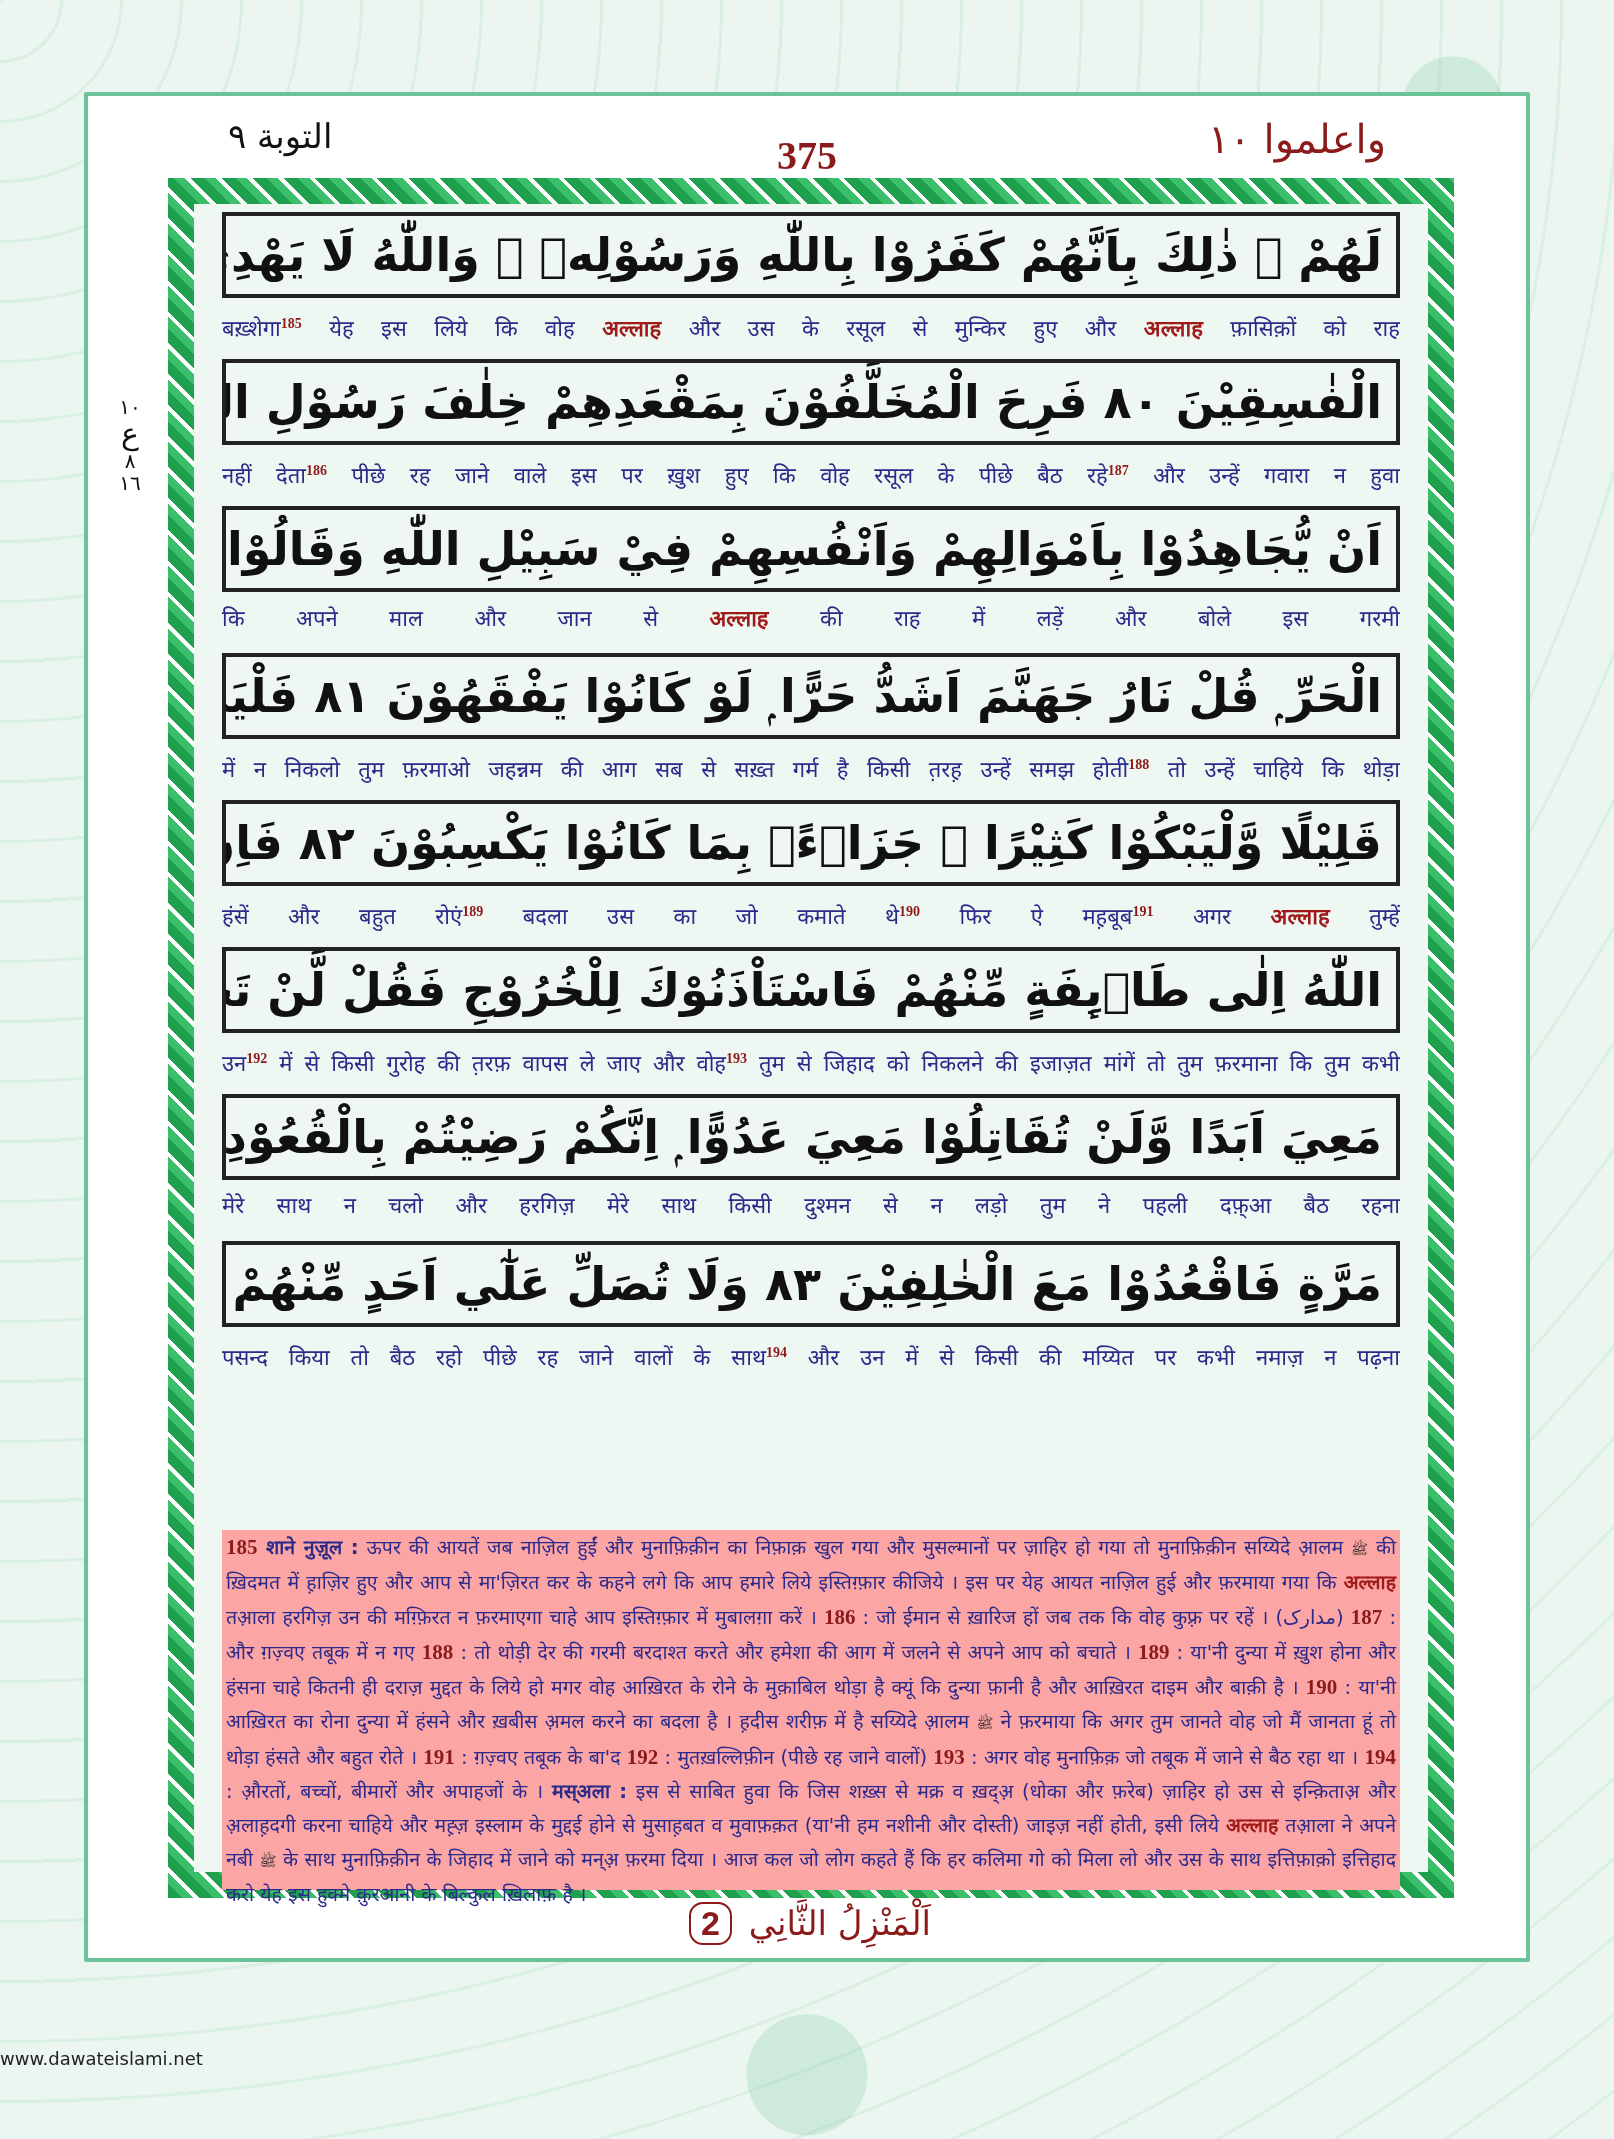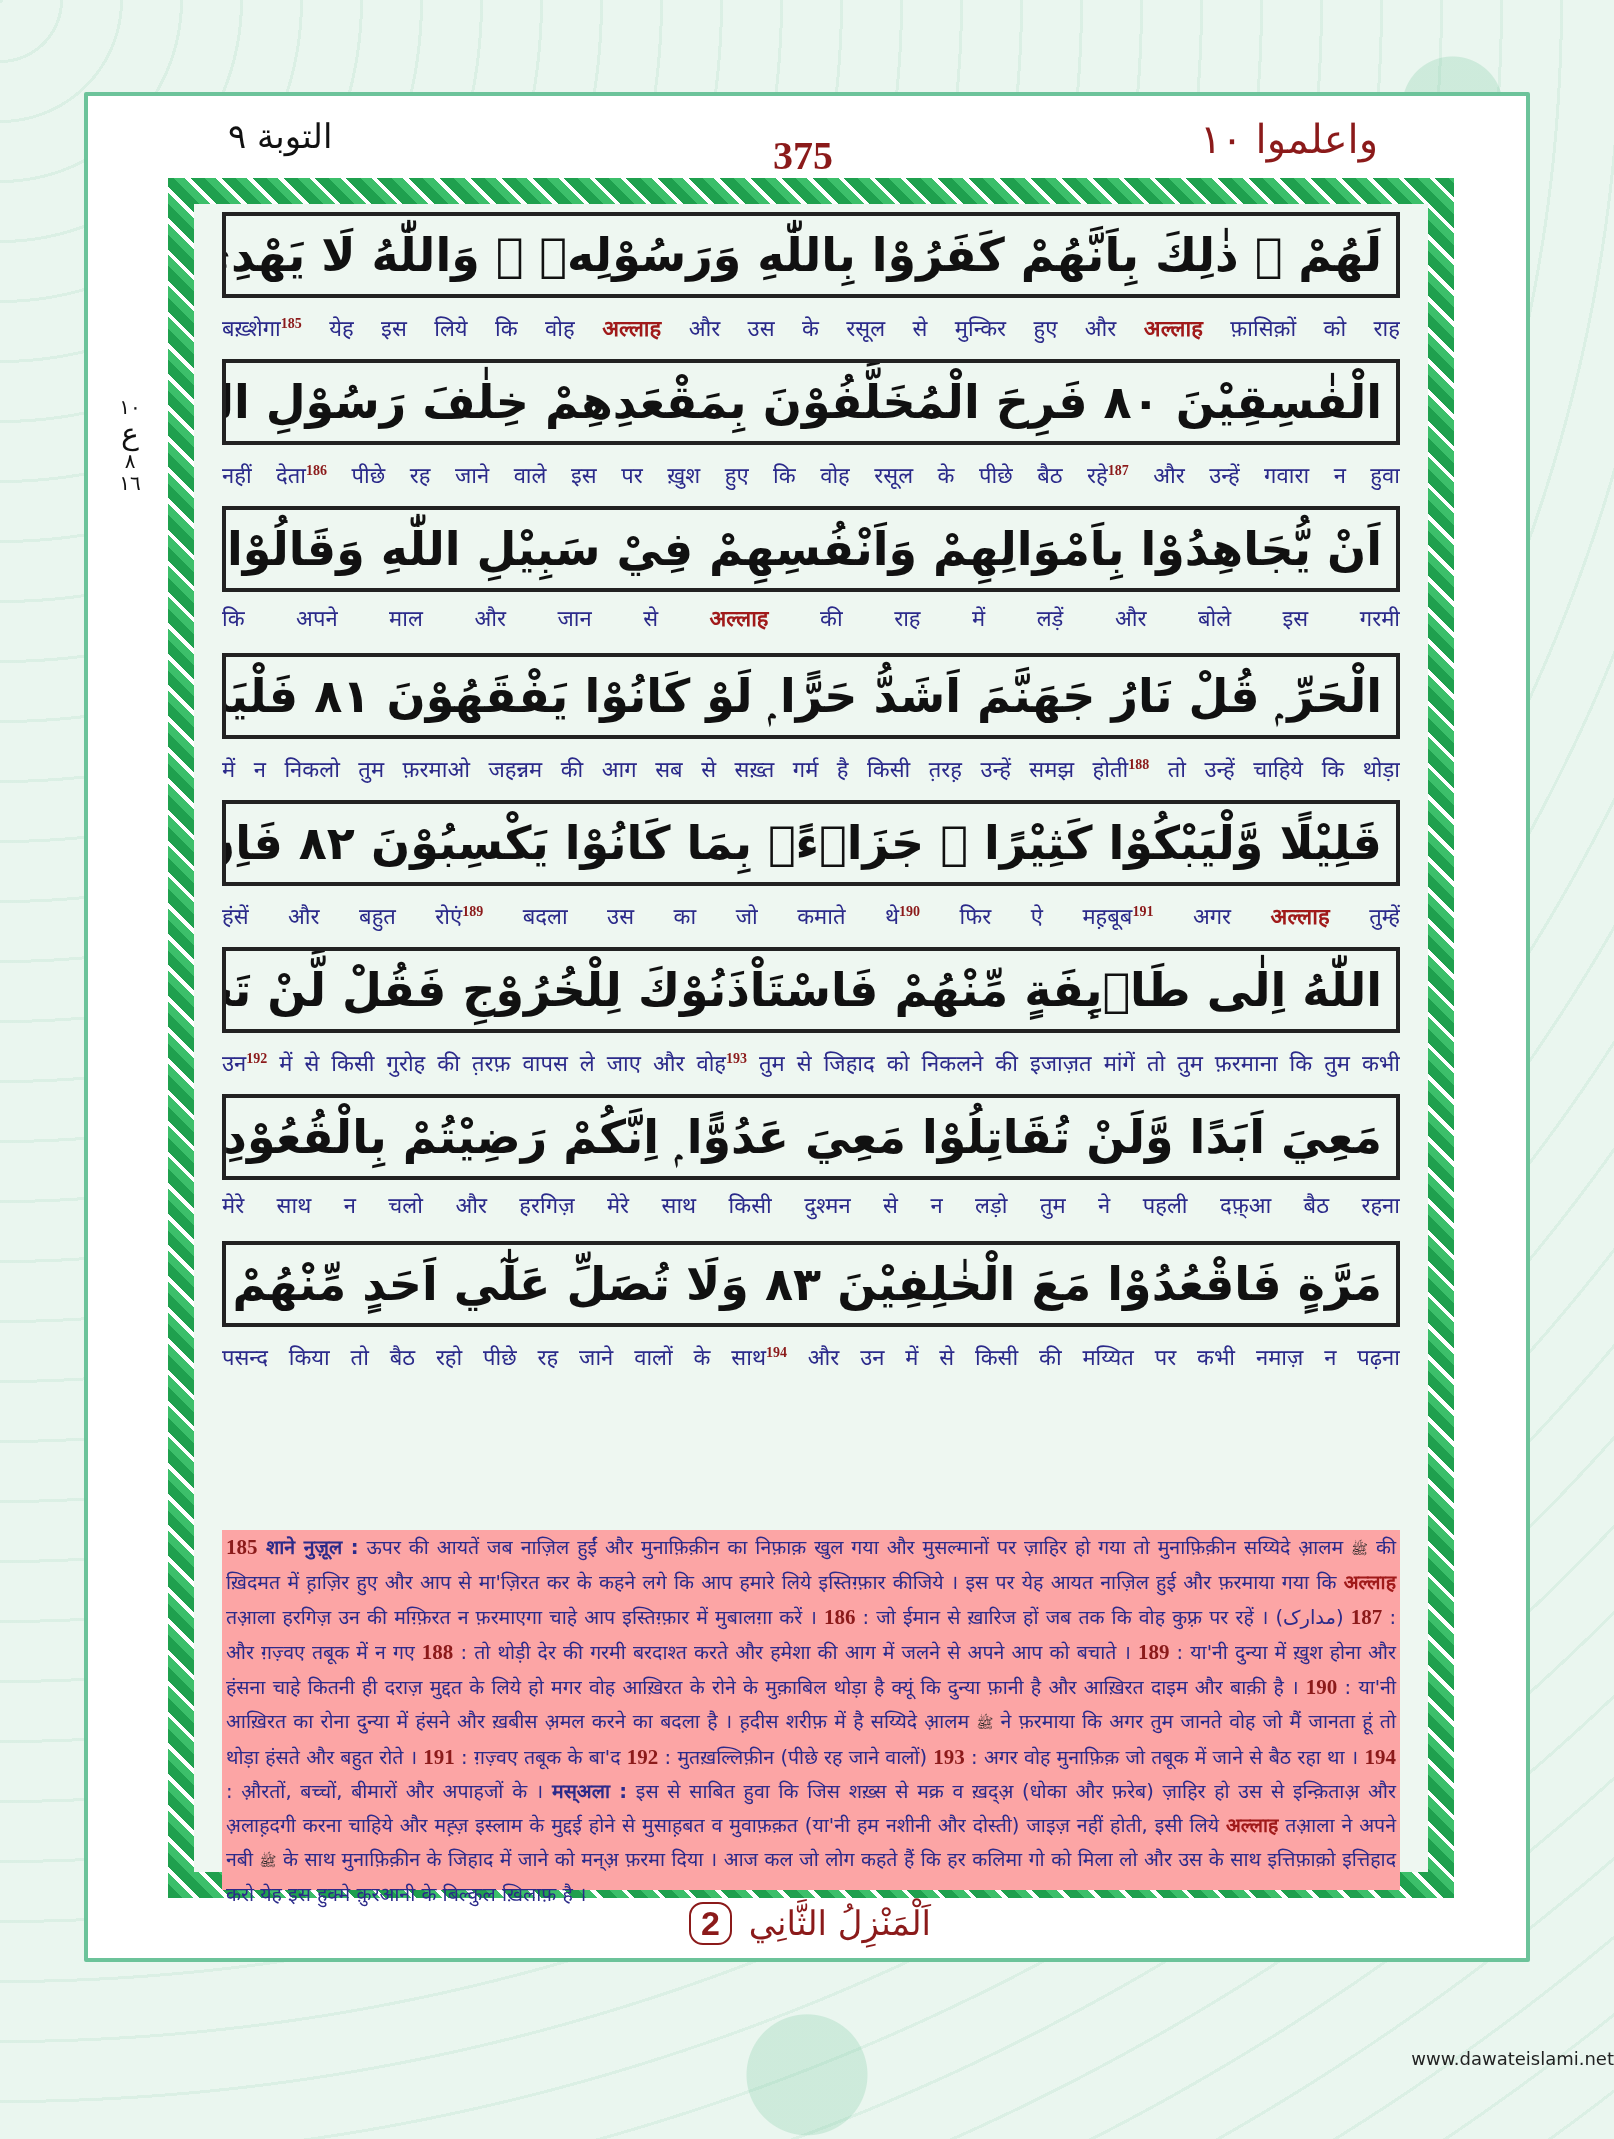--- a/index.html
+++ b/index.html
@@ -6,21 +6,21 @@
   body{width:1614px;height:2139px;position:relative;overflow:hidden;
     background:#eaf6ef;
     background-image:
       radial-gradient(circle at 10% 8%, rgba(120,200,160,.25) 0 40px, transparent 41px),
       radial-gradient(circle at 90% 5%, rgba(120,200,160,.25) 0 50px, transparent 51px),
       radial-gradient(circle at 50% 97%, rgba(120,200,160,.25) 0 60px, transparent 61px),
       repeating-radial-gradient(circle at 0 0, rgba(150,210,180,.18) 0 3px, transparent 3px 60px);
     font-family:"DejaVu Sans",sans-serif;}
   .page{position:absolute;left:84px;top:92px;width:1446px;height:1870px;background:#fff;
     border:4px solid #6cc39a;border-radius:2px;box-sizing:border-box;}
-  .header{position:absolute;left:0;right:8px;top:20px;height:60px;padding-left:12px;}
+  .header{position:absolute;left:0;right:0;top:20px;height:60px;padding-left:12px;}
   .hdr-left{position:absolute;left:140px;top:0;font-family:"DejaVu Serif",serif;font-size:34px;color:#111;direction:rtl;}
   .hdr-right{position:absolute;right:140px;top:0;font-family:"DejaVu Serif",serif;font-size:40px;color:#8b1a1a;direction:rtl;}
   .hdr-center{position:absolute;left:0;right:0;text-align:center;top:2px;font-family:"Liberation Serif",serif;
     font-weight:bold;font-size:40px;color:#8b1a1a;margin-top:14px;}
   .frame{position:absolute;left:80px;top:82px;width:1286px;height:1720px;box-sizing:border-box;
     border:26px solid transparent;
     border-image:repeating-linear-gradient(45deg,#1fa04e 0 10px,#3cbf6a 10px 18px,#fff 18px 22px) 26;
     }
   .frame-inner{position:absolute;left:0;top:0;right:0;bottom:0;background:#eef7f1;}
   .margin-marker{position:absolute;left:22px;top:300px;width:40px;font-family:"DejaVu Serif",serif;
@@ -34,21 +34,21 @@
   .trans sup{color:#8b1a1a;font-weight:bold;font-size:14px;font-family:"Liberation Serif",serif;}
   .allah{color:#a01a1a;font-weight:bold;font-family:"DejaVu Serif",serif;}
   .commentary{position:absolute;left:28px;right:28px;top:1326px;height:360px;background:#fca5a5;
     font-family:"DejaVu Sans",sans-serif;font-size:19.5px;line-height:34px;color:#2b2a8a;text-align:justify;padding:0 4px;}
   .commentary .num{color:#8b1a1a;font-weight:bold;font-family:"Liberation Serif",serif;font-size:21px;}
   .commentary .bold{font-weight:bold;}
   .honor{font-family:"DejaVu Serif",serif;font-size:14px;color:#222;}
   .footer{position:absolute;left:0;right:0;top:1806px;text-align:center;font-family:"DejaVu Serif",serif;
     font-size:34px;color:#8b1a1a;direction:rtl;}
   .footer .box{display:inline-block;border:2px solid #8b1a1a;border-radius:14px;padding:0 10px;margin:0 6px;font-family:"Liberation Sans",sans-serif;font-weight:bold;}
-  .site{position:absolute;left:0;right:0;top:2048px;text-align:right;font-family:"DejaVu Sans",sans-serif;
+  .site{position:absolute;left:0;right:0;top:2048px;text-align:left;font-family:"DejaVu Sans",sans-serif;
     font-size:18px;color:#222;}
 </style>
 </head>
 <body>
 
 <div class="page">
   <div class="header">
     <div class="hdr-left">التوبة ٩</div>
     <div class="hdr-center">375</div>
     <div class="hdr-right">واعلموا ١٠</div>

